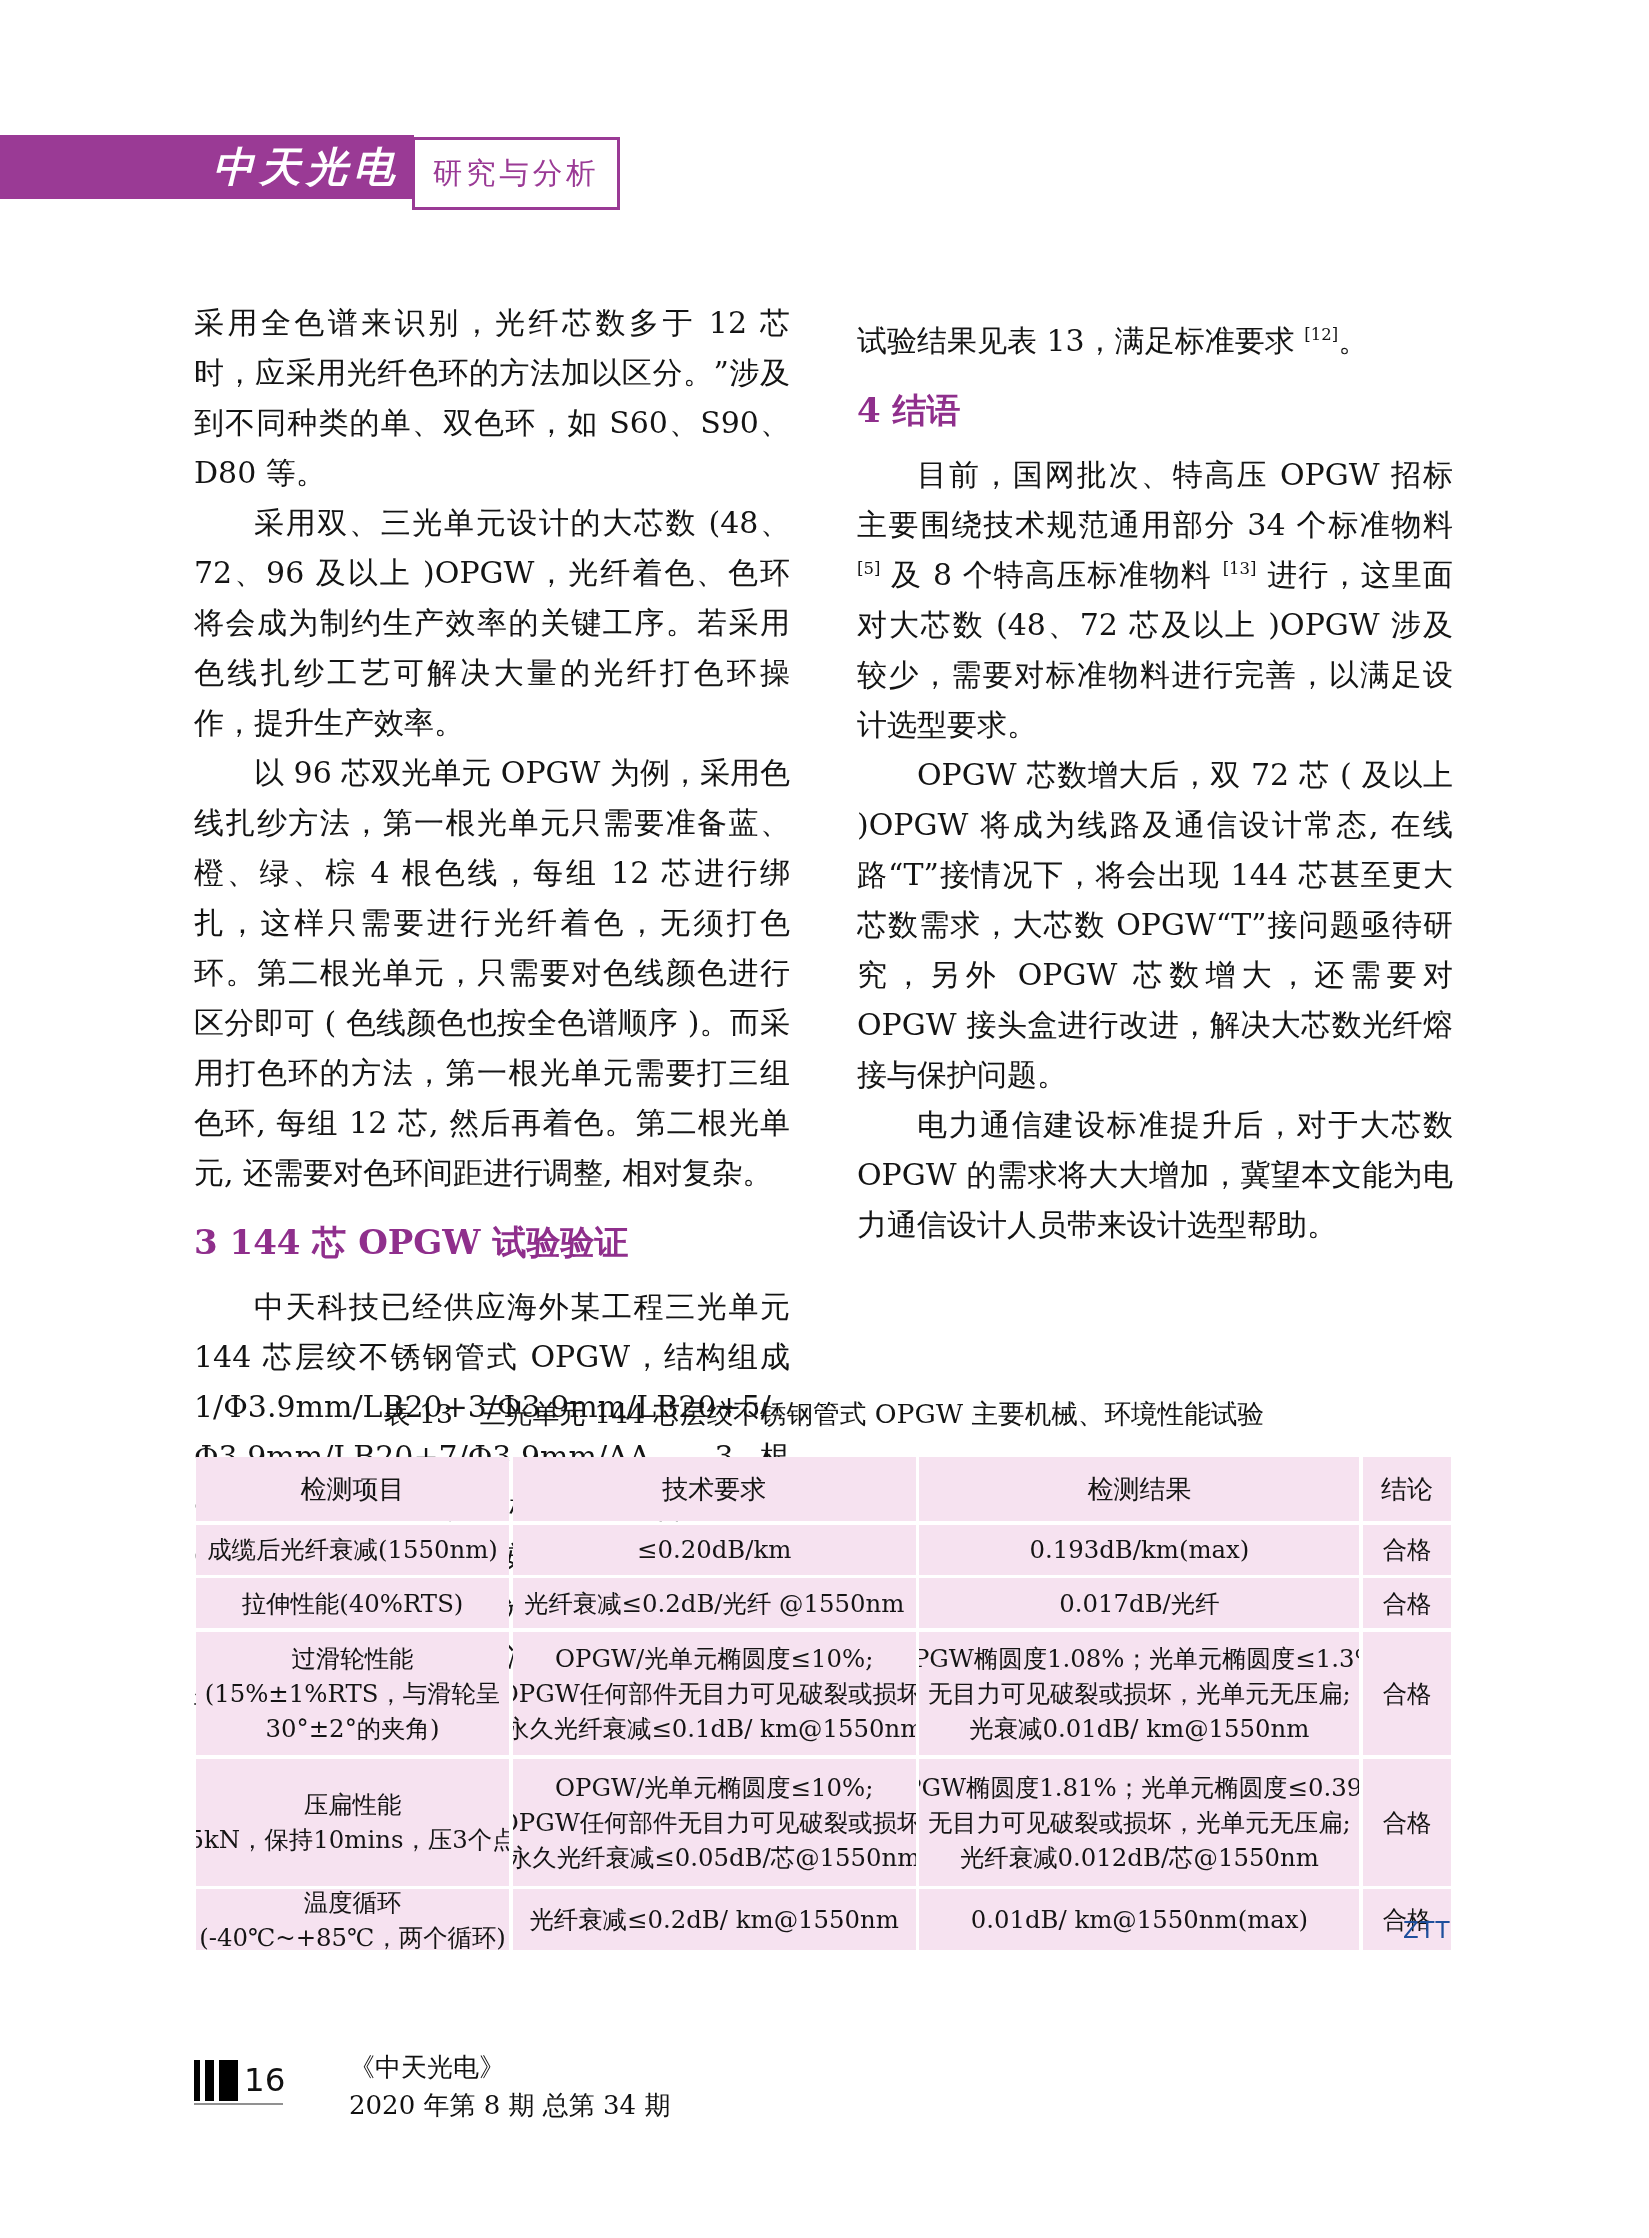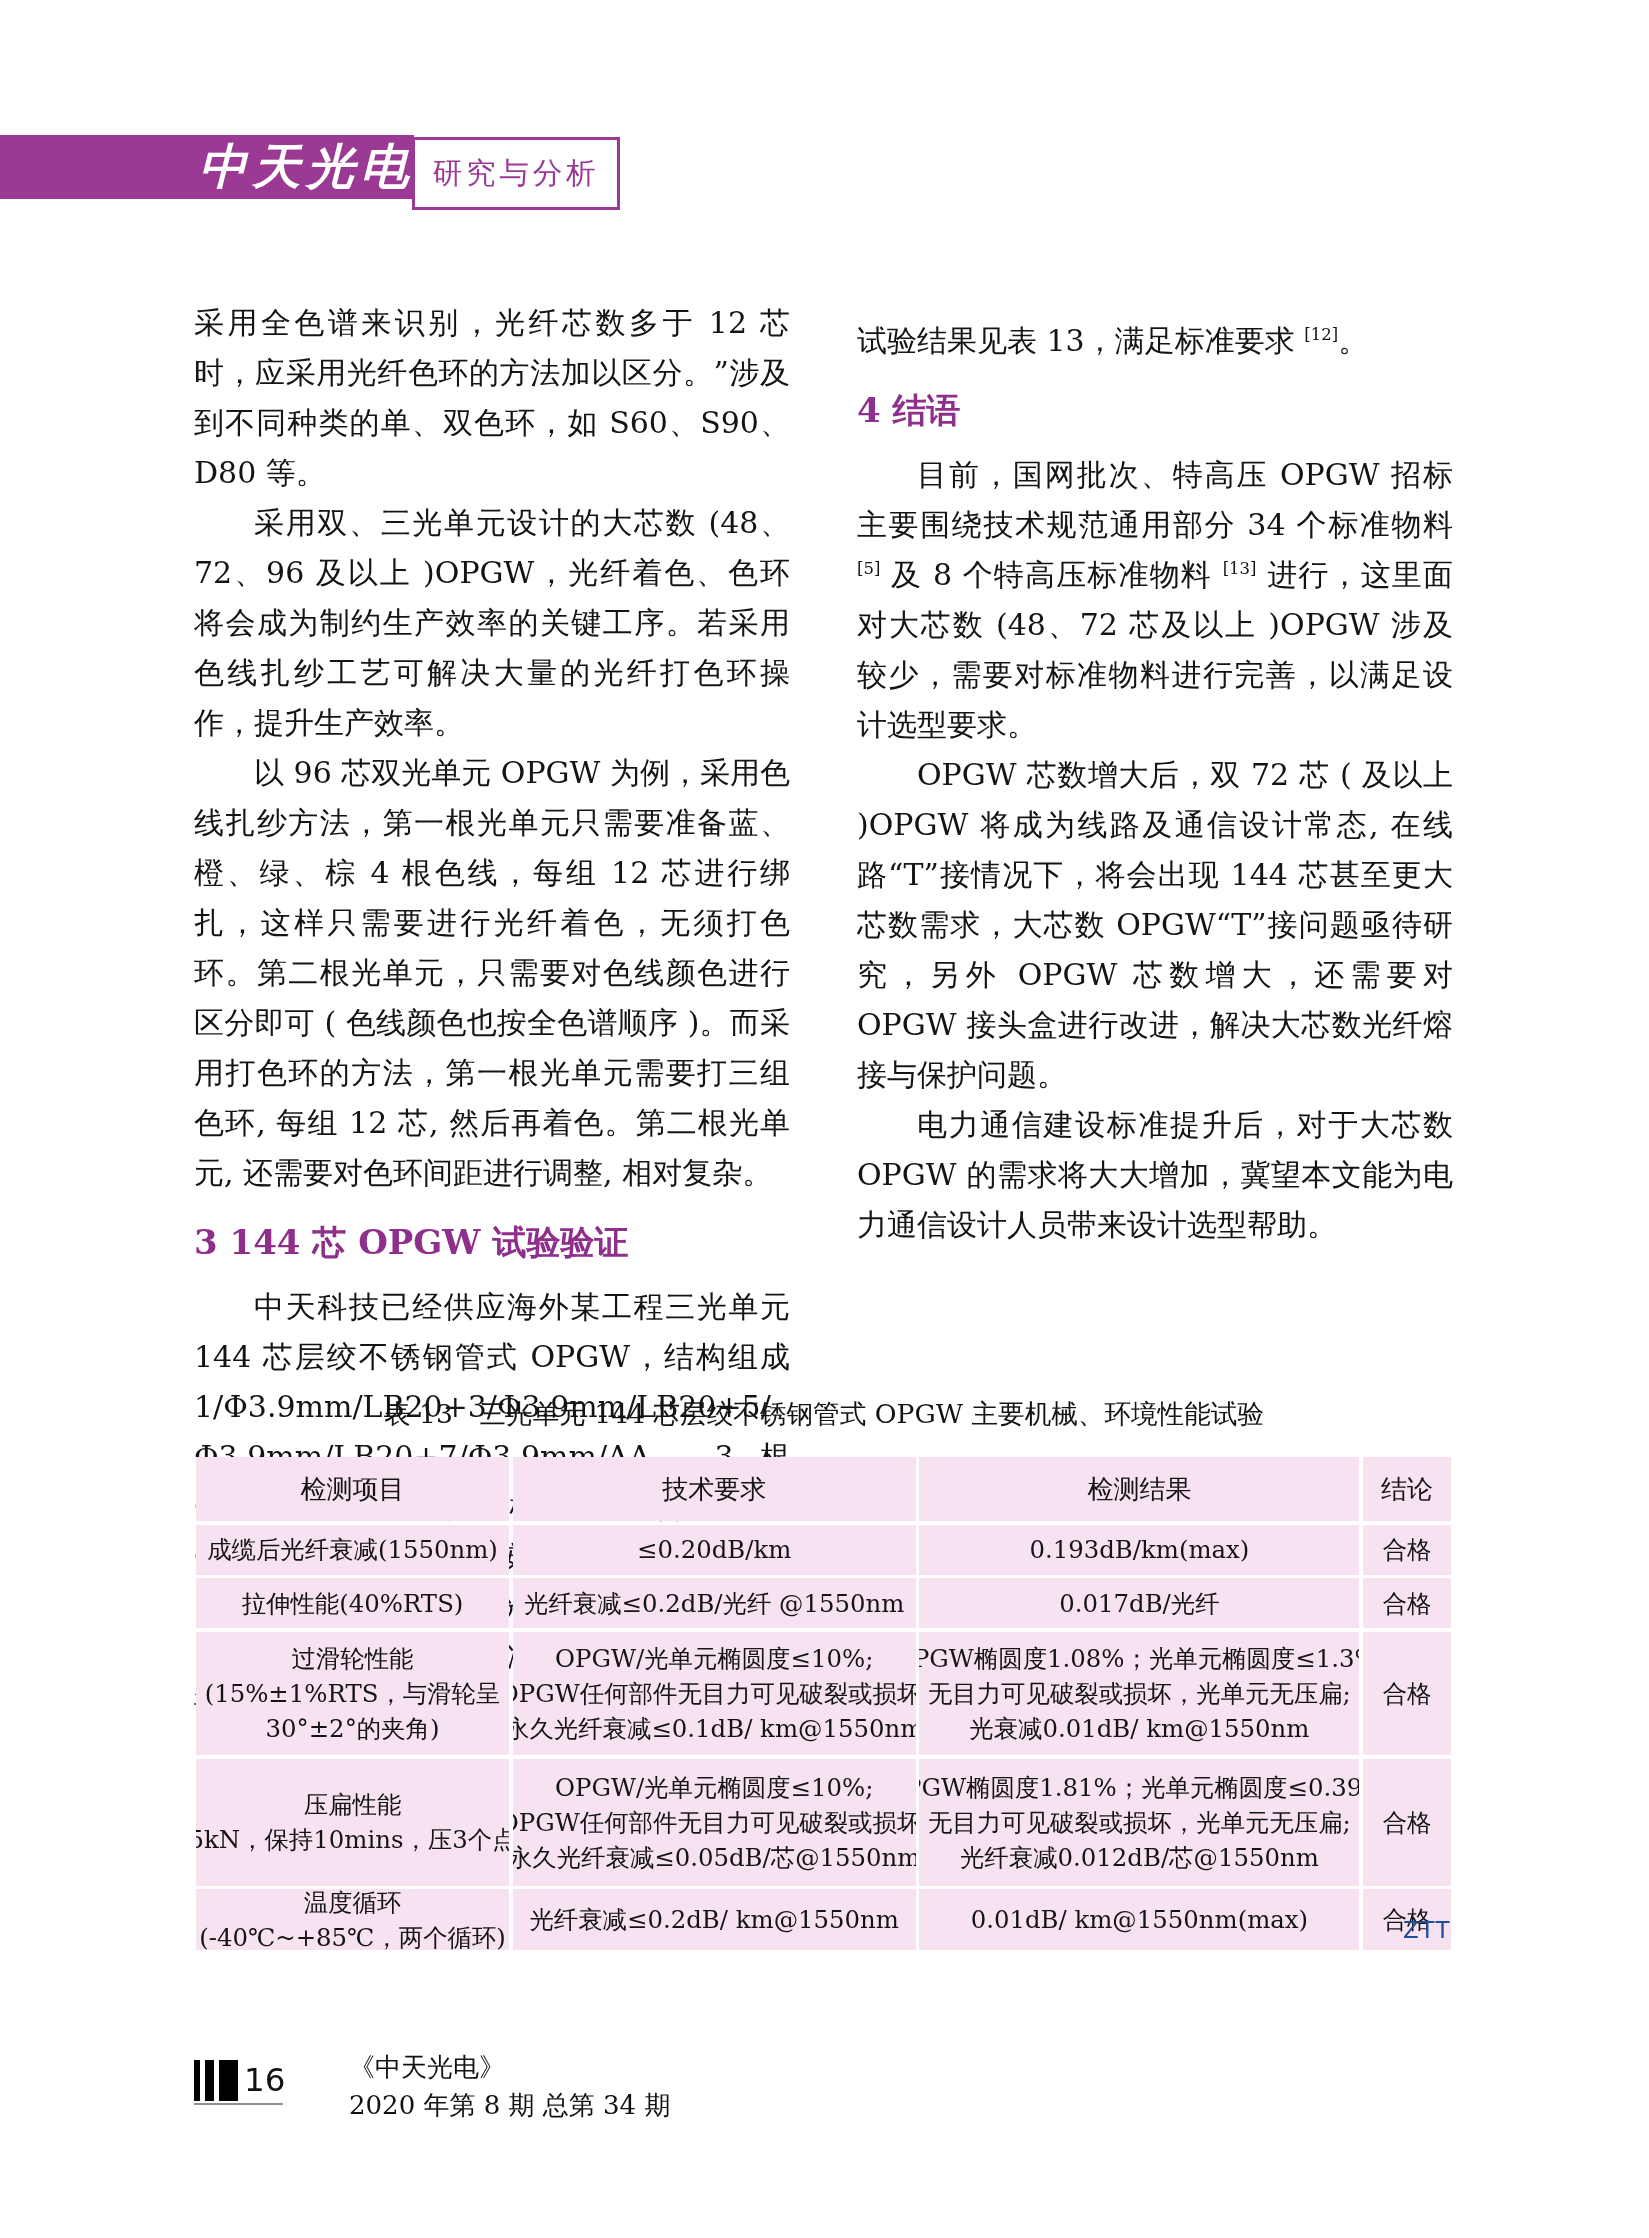--- a/index.html
+++ b/index.html
@@ -2,21 +2,21 @@
 <html style="font-size:11.8px"><head>
 <meta charset="utf-8">
 <style>
   html,body{margin:0;padding:0;background:#ffffff;}
   .page{position:relative;width:1649px;height:2239px;background:#ffffff;overflow:hidden;
         font-family:"DejaVu Serif","Liberation Serif",serif;color:#141414;
         --purple:#9a3a95;--purple2:#8f2f8c;--pink:#f6e2f0;--blue:#1d4f9c;--gray:#919191;}
   
   .banner{position:absolute;left:0;top:135px;width:414px;height:64px;background:var(--purple);}
   .banner-logo{position:absolute;left:207px;top:135px;width:199px;height:64px;display:flex;align-items:center;justify-content:center;
-               color:#ffffff;font-size:48px;font-weight:bold;font-style:italic;letter-spacing:5.9px;white-space:nowrap;}
+               color:#ffffff;font-size:41px;font-weight:bold;font-style:italic;letter-spacing:5.9px;white-space:nowrap;}
   .banner-label{position:absolute;left:412px;top:137px;width:208px;height:73px;background:#ffffff;
                 border:3px solid var(--purple);box-sizing:border-box;display:flex;align-items:center;justify-content:center;
                 color:var(--purple);font-size:29.6px;letter-spacing:3.7px;
                 font-family:Liberation Mono, monospace;white-space:nowrap;}
   
   .col{position:absolute;font-size:30px;line-height:50px;text-align:justify;}
   .col-left{left:194px;top:298px;width:596px;}
   .col-right{left:857px;top:316px;width:596px;}
   .col p{margin:0;text-indent:2em;}
   .col p.noindent{text-indent:0;}

